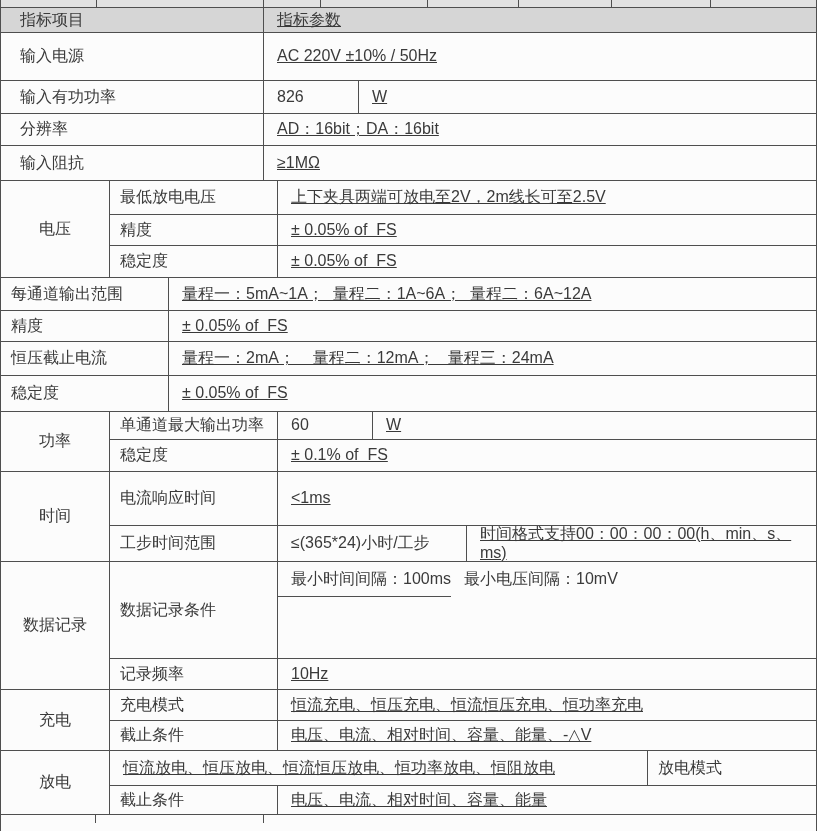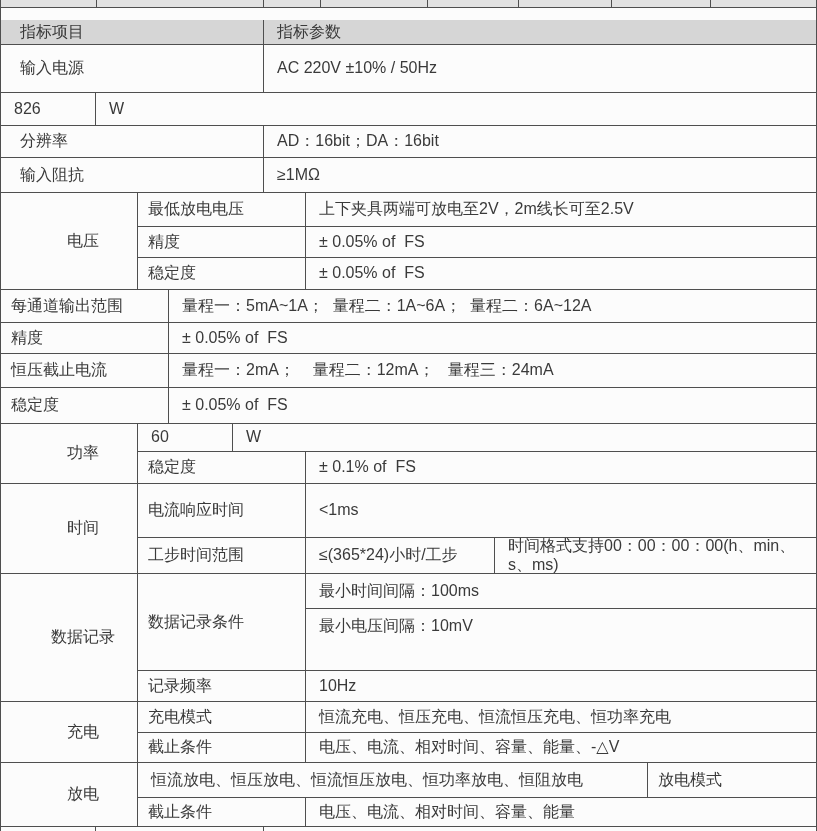--- a/index.html
+++ b/index.html
@@ -29,38 +29,37 @@
     display:flex;align-items:center;
     border-right:1px solid var(--line);
     overflow:hidden;
     white-space:pre-wrap;
     line-height:1.15;
   }
   .row .cell:last-child{border-right:none;}
   .label-wide{width:263px;padding-left:19px;flex:none;}
   .sublabel{width:168px;padding-left:10px;flex:none;}
   .param{padding-left:13px;}
-  .grow{flex:1;}
+  .grow{flex:1;text-decoration:underline;}
   .w95{width:95px;flex:none;}
   .w189{width:189px;flex:none;}
-  .header-row{height:25px;background:var(--header-bg);margin-top:12px;}
+  .header-row{height:25px;background:var(--header-bg);}
   .header-row .cell{font-size:16px;}
   
   .group{display:flex;border-bottom:1px solid var(--line);align-items:stretch;}
   .cat{
     width:109px;flex:none;
     display:flex;align-items:center;justify-content:center;
     border-right:1px solid var(--line);
     text-align:center;
-    margin-left:28px;
   }
   .gbody{flex:1;display:flex;flex-direction:column;}
   .gbody .row:last-child{border-bottom:none;}
   
-  .stack{flex:1;display:flex;flex-direction:column;}
+  .stack{flex:1;display:flex;}
   .mini{
     display:flex;align-items:center;
     border-bottom:1px solid var(--line);
     padding-left:13px;white-space:pre-wrap;line-height:1.15;
   }
   .stack .mini:last-child{border-bottom:none;}
   
   .ghost-top{height:8px;background:var(--ghost-bg);border-bottom:1px solid var(--line);display:flex;}
   .ghost-top .gcell{border-right:1px solid var(--line);}
   .ghost-top .gcell:last-child{border-right:none;}
@@ -89,20 +88,21 @@
     <div class="cell label-wide">指标项目</div>
     <div class="cell param grow">指标参数</div>
   </div>
 
   <div class="row" style="height:48px">
     <div class="cell label-wide">输入电源</div>
     <div class="cell param grow">AC 220V ±10% / 50Hz</div>
   </div>
 
   <div class="row" style="height:33px">
+    <div class="cell label-wide">输入有功功率</div>
     <div class="cell param w95">826</div>
     <div class="cell param grow">W</div>
   </div>
 
   <div class="row" style="height:32px">
     <div class="cell label-wide">分辨率</div>
     <div class="cell param grow">AD：16bit；DA：16bit</div>
   </div>
 
   <div class="row" style="height:35px">
@@ -146,20 +146,21 @@
         <div class="cell sublabel">稳定度</div>
         <div class="cell param grow">± 0.05% of  FS</div>
       </div>
     </div>
   </div>
 
   <div class="group">
     <div class="cat">功率</div>
     <div class="gbody">
       <div class="row" style="height:28px">
+        <div class="cell sublabel">单通道最大输出功率</div>
         <div class="cell param w95">60</div>
         <div class="cell param grow">W</div>
       </div>
       <div class="row" style="height:31px">
         <div class="cell sublabel">稳定度</div>
         <div class="cell param grow">± 0.1% of  FS</div>
       </div>
     </div>
   </div>
 

